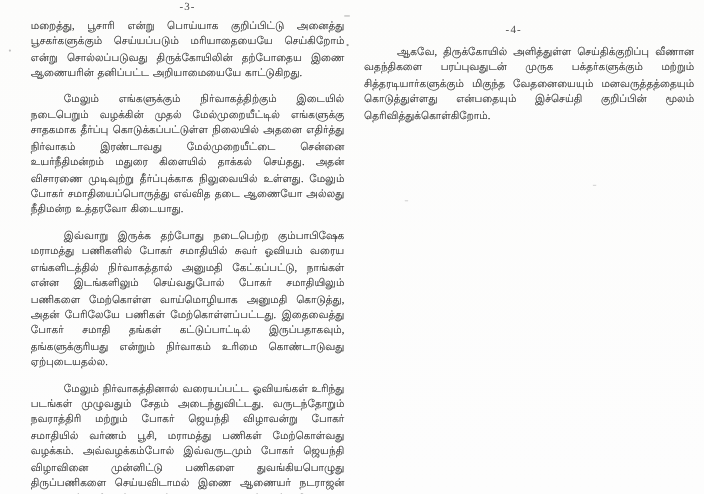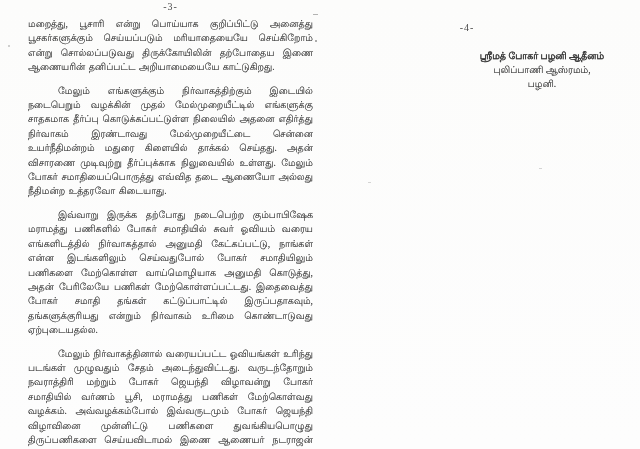--- a/index.html
+++ b/index.html
@@ -86,25 +86,21 @@
     <div class="page page-left">
       <div class="page-number">-3-</div>
       <p class="doc-par">மறைத்து, பூசாரி என்று பொய்யாக குறிப்பிட்டு அனைத்து பூசகர்களுக்கும் செய்யப்படும் மரியாதையையே செய்கிறோம் என்று சொல்லப்படுவது திருக்கோயிலின் தற்போதைய இணை ஆணையரின் தனிப்பட்ட அறியாமையையே காட்டுகிறது.</p>
       <p class="doc-par indent">மேலும் எங்களுக்கும் நிர்வாகத்திற்கும் இடையில் நடைபெறும் வழக்கின் முதல் மேல்முறையீட்டில் எங்களுக்கு சாதகமாக தீர்ப்பு கொடுக்கப்பட்டுள்ள நிலையில் அதனை எதிர்த்து நிர்வாகம் இரண்டாவது மேல்முறையீட்டை சென்னை உயர்நீதிமன்றம் மதுரை கிளையில் தாக்கல் செய்தது. அதன் விசாரணை முடிவுற்று தீர்ப்புக்காக நிலுவையில் உள்ளது. மேலும் போகர் சமாதியைப்பொருத்து எவ்வித தடை ஆணையோ அல்லது நீதிமன்ற உத்தரவோ கிடையாது.</p>
       <p class="doc-par indent">இவ்வாறு இருக்க தற்போது நடைபெற்ற கும்பாபிஷேக மராமத்து பணிகளில் போகர் சமாதியில் சுவர் ஓவியம் வரைய எங்களிடத்தில் நிர்வாகத்தால் அனுமதி கேட்கப்பட்டு, நாங்கள் என்ன இடங்களிலும் செய்வதுபோல் போகர் சமாதியிலும் பணிகளை மேற்கொள்ள வாய்மொழியாக அனுமதி கொடுத்து, அதன் பேரிலேயே பணிகள் மேற்கொள்ளப்பட்டது. இதைவைத்து போகர் சமாதி தங்கள் கட்டுப்பாட்டில் இருப்பதாகவும், தங்களுக்குரியது என்றும் நிர்வாகம் உரிமை கொண்டாடுவது ஏற்புடையதல்ல.</p>
       <p class="doc-par indent">மேலும் நிர்வாகத்தினால் வரையப்பட்ட ஓவியங்கள் உரிந்து படங்கள் முழுவதும் சேதம் அடைந்துவிட்டது. வருடந்தோறும் நவராத்திரி மற்றும் போகர் ஜெயந்தி விழாவன்று போகர் சமாதியில் வர்ணம் பூசி, மராமத்து பணிகள் மேற்கொள்வது வழக்கம். அவ்வழக்கம்போல் இவ்வருடமும் போகர் ஜெயந்தி விழாவினை முன்னிட்டு பணிகளை துவங்கியபொழுது திருப்பணிகளை செய்யவிடாமல் இணை ஆணையர் நடராஜன் மற்றும் திருக்கோயில் ஊழியர்கள் தடுத்து நிறுத்தி, இடையூறு அளித்தது மட்டுமல்லாமல், எங்களுக்கு போகர் சமாதியில் எவ்வித உரிமையும் இல்லாததுபோல் உண்மையை மறைத்து, காவல்நிலையத்தில் புகார் அளித்துள்ளனர். அதற்கு நாங்களும் கோட்டாட்சியர் அவர்களிடமும், காவல் நிலையத்திலும் புகார் கொடுத்துள்ளோம். இதுசம்பந்தமான பொய்யான செய்திகளையும், வதந்திகளையும் நம்ப வேண்டாம்.</p>
     </div>
 
     <div class="page page-right">
       <div class="page-number">-4-</div>
-      <div class="signature">
-        <div class="sig-line-1">ஸ்ரீமத் போகர் பழனி ஆதீனம்</div>
-        <div class="sig-line-2">புலிப்பாணி ஆஸ்ரமம்,</div>
-        <div class="sig-line-3">பழனி.</div>
-      </div>
+      <p class="doc-par indent">ஆகவே, திருக்கோயில் அளித்துள்ள செய்திக்குறிப்பு வீணான வதந்திகளை பரப்புவதுடன் முருக பக்தர்களுக்கும் மற்றும் சித்தரடியார்களுக்கும் மிகுந்த வேதனையையும் மனவருத்தத்தையும் கொடுத்துள்ளது என்பதையும் இச்செய்தி குறிப்பின் மூலம் தெரிவித்துக்கொள்கிறோம்.</p>
     </div>
 
   </div>
 
   <div class="speck dash" style="left:313px; top:14px;  width:5px; height:1px; opacity:.55;"></div>
   <div class="speck" style="left:315px; top:40px;  width:2px; height:2px; opacity:.8;"></div>
   <div class="speck" style="left:8px;   top:45px;  width:2px; height:2px; opacity:.45;"></div>
   <div class="speck dash" style="left:539px; top:168px; width:3px; height:1px; opacity:.3;"></div>
   <div class="speck dash" style="left:368px; top:182px; width:3px; height:1px; opacity:.3;"></div>
 </div>

